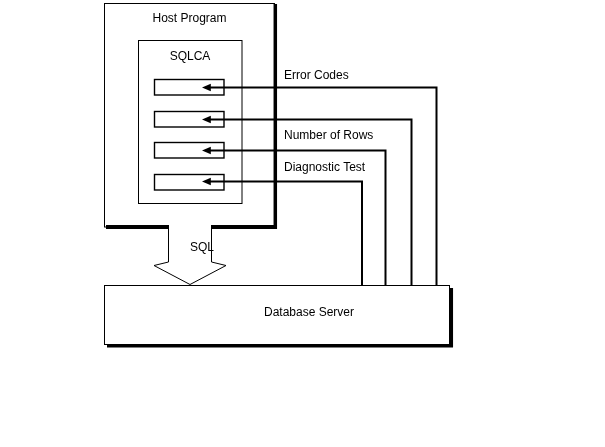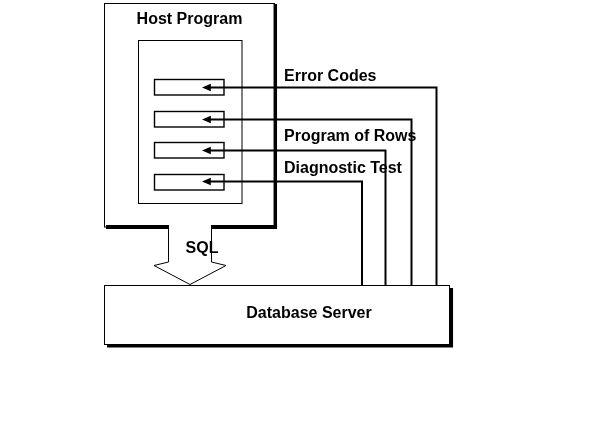--- a/index.html
+++ b/index.html
@@ -7,22 +7,22 @@
     position: relative;
     width: 605px;
     height: 447px;
     background: #ffffff;
     font-family: "Liberation Sans", sans-serif;
     overflow: hidden;
   }
   #diagram-svg { position: absolute; left: 0; top: 0; }
   .lbl {
     position: absolute;
-    font-size: 16px;
-    font-weight: bold;
+    font-size: 12px;
+    font-weight: normal;
     line-height: 11px;
     color: #000000;
     white-space: nowrap;
   }
   .centered { text-align: center; }
 </style>
 </head>
 <body>
 
 <div id="canvas">
@@ -54,25 +54,26 @@
     <path d="M206,181.5 L362,181.5 L362,285" stroke="#000000" stroke-width="2" fill="none"></path>
 
     <polygon points="202,87.5 210.8,83.7 210.8,91.3" fill="#000000"></polygon>
     <polygon points="202,119.5 210.8,115.7 210.8,123.3" fill="#000000"></polygon>
     <polygon points="202,150.5 210.8,146.7 210.8,154.3" fill="#000000"></polygon>
     <polygon points="202,181.5 210.8,177.7 210.8,185.3" fill="#000000"></polygon>
   </svg>
 
   <div class="lbl centered" style="left:104px; top:13px; width:171px;">Host Program</div>
 
+  <div class="lbl centered" style="left:138px; top:51px; width:104px;">SQLCA</div>
 
   <div class="lbl" style="left:284px; top:70px;">Error Codes</div>
 
 
-  <div class="lbl" style="left:284px; top:130px;">Program of Rows</div>
+  <div class="lbl" style="left:284px; top:130px;">Number of Rows</div>
 
   <div class="lbl" style="left:284px; top:162px;">Diagnostic Test</div>
 
   <div class="lbl centered" style="left:168px; top:242px; width:68px;">SQL</div>
 
   <div class="lbl centered" style="left:104px; top:307px; width:346px;padding-left:32px;">Database Server</div>
 
 </div>
 
 </body></html>

